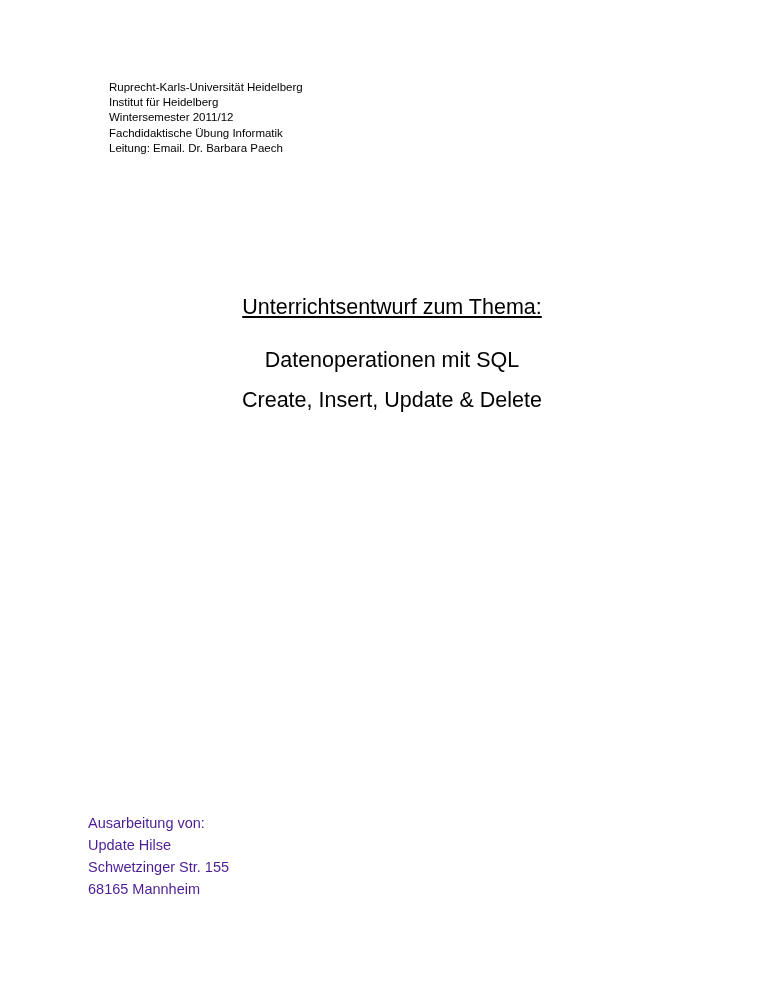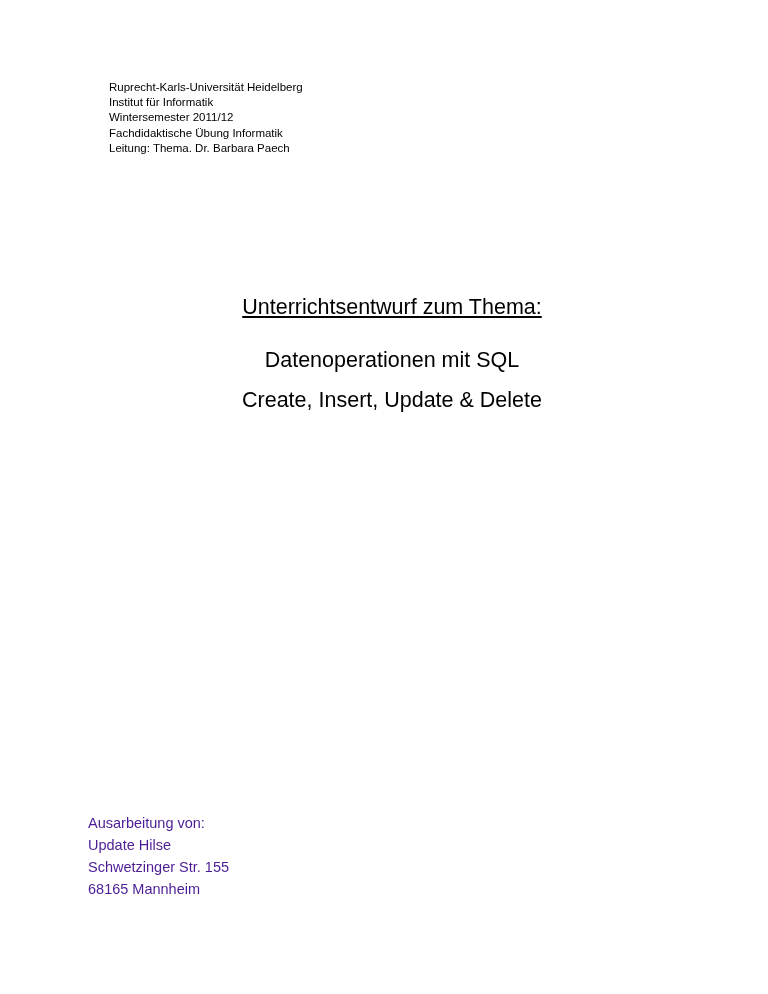--- a/index.html
+++ b/index.html
@@ -76,24 +76,24 @@
     white-space: nowrap;
   }
 </style>
 </head>
 <body>
 
 <div class="page">
 
   <div class="header-block">
     <div>Ruprecht-Karls-Universität Heidelberg</div>
-    <div>Institut für Informatik</div>
+    <div>Institut für Heidelberg</div>
     <div>Wintersemester 2011/12</div>
     <div>Fachdidaktische Übung Informatik</div>
-    <div>Leitung: Thema. Dr. Barbara Paech</div>
+    <div>Leitung: Email. Dr. Barbara Paech</div>
   </div>
 
   <div class="title-block">
     <div>
       <span class="title-main">Unterrichtsentwurf zum Thema:</span>
     </div>
     <div class="title-sub-spacer"></div>
     <div class="title-sub">Datenoperationen mit SQL</div>
     <div class="title-sub">Create, Insert, Update &amp; Delete</div>
   </div>

